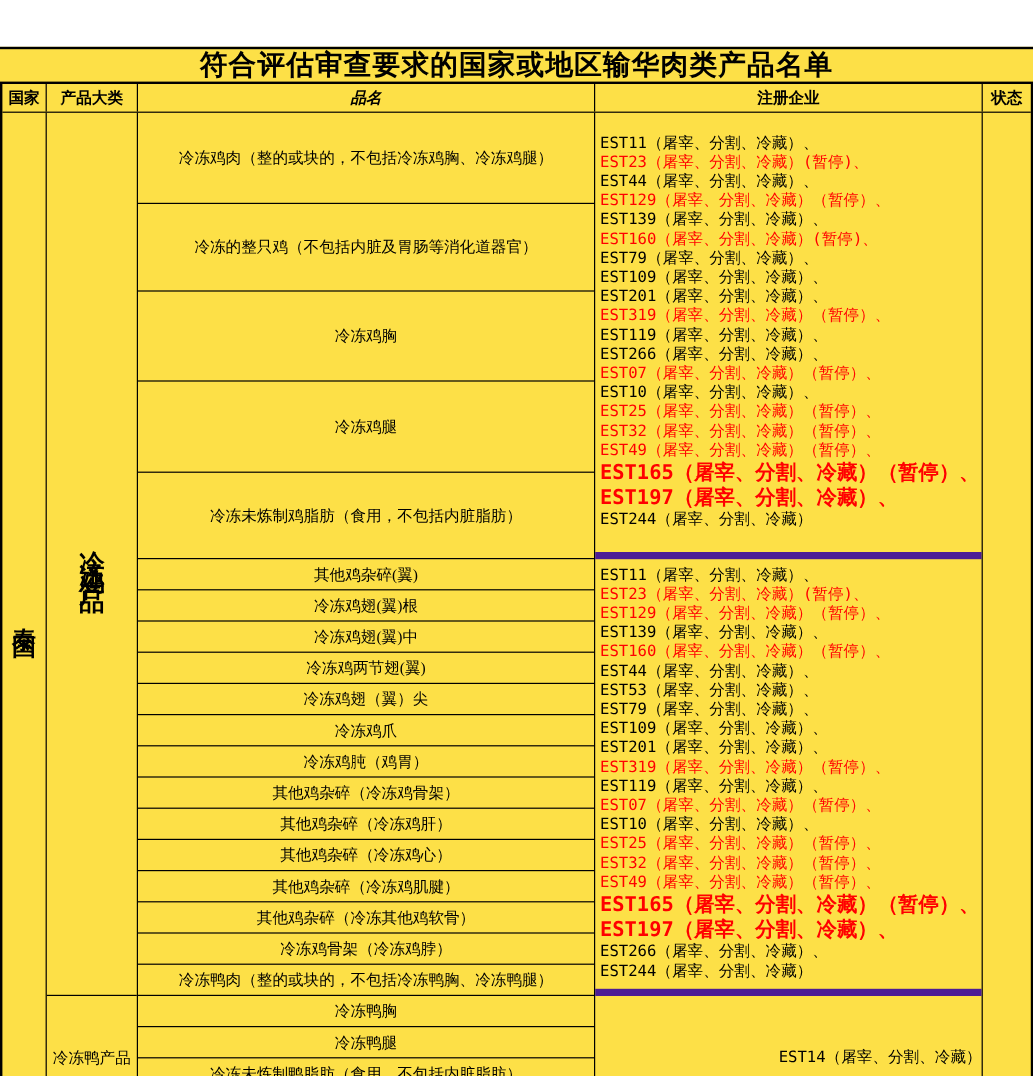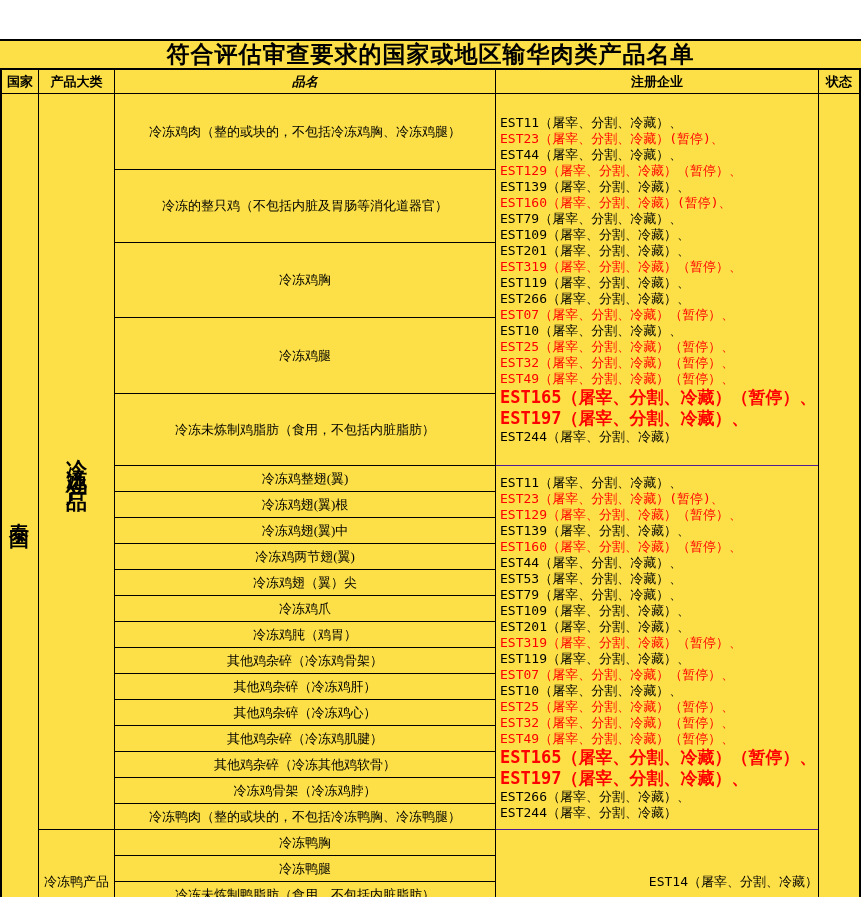--- a/index.html
+++ b/index.html
@@ -70,21 +70,21 @@
     white-space:nowrap; overflow:hidden;
   }
   .prow:last-child { border-bottom:none; }
 
   .enterprises-col {
     width:323px; display:flex; flex-direction:column;
     font-family:"DejaVu Sans Mono","Liberation Mono",monospace;
   }
   .eblock {
     display:flex; flex-direction:column; justify-content:center;
-    border-bottom:1px solid #4c1d95; padding-left:4px; overflow:hidden;
+    border-bottom:6px solid #4c1d95; padding-left:4px; overflow:hidden;
   }
   .eblock:last-child { border-bottom:none; }
   .eline { font-size:13px; line-height:16px; white-space:nowrap; }
   .eline.big { font-size:17px; line-height:21px; font-weight:bold; }
 
   .status-col { width:40px; border-right:none; }
 </style>
 </head>
 <body>
 
@@ -114,21 +114,21 @@
         </div>
         <div class="cat-cell cat-duck">冷冻鸭产品</div>
       </div>
 
       <div class="col products-col">
           <div class="prow" style="height: 76px;">冷冻鸡肉（整的或块的，不包括冷冻鸡胸、冷冻鸡腿）</div>
           <div class="prow" style="height: 73px;">冷冻的整只鸡（不包括内脏及胃肠等消化道器官）</div>
           <div class="prow" style="height: 75px;">冷冻鸡胸</div>
           <div class="prow" style="height: 76px;">冷冻鸡腿</div>
           <div class="prow" style="height: 72px;">冷冻未炼制鸡脂肪（食用，不包括内脏脂肪）</div>
-          <div class="prow" style="height: 26px;">冷冻鸡整翅(翼)</div>
+          <div class="prow" style="height: 26px;">其他鸡杂碎(翼)</div>
           <div class="prow" style="height: 26px;">冷冻鸡翅(翼)根</div>
           <div class="prow" style="height: 26px;">冷冻鸡翅(翼)中</div>
           <div class="prow" style="height: 26px;">冷冻鸡两节翅(翼)</div>
           <div class="prow" style="height: 26px;">冷冻鸡翅（翼）尖</div>
           <div class="prow" style="height: 26px;">冷冻鸡爪</div>
           <div class="prow" style="height: 26px;">冷冻鸡肫（鸡胃）</div>
           <div class="prow" style="height: 26px;">其他鸡杂碎（冷冻鸡骨架）</div>
           <div class="prow" style="height: 26px;">其他鸡杂碎（冷冻鸡肝）</div>
           <div class="prow" style="height: 26px;">其他鸡杂碎（冷冻鸡心）</div>
           <div class="prow" style="height: 26px;">其他鸡杂碎（冷冻鸡肌腱）</div>

